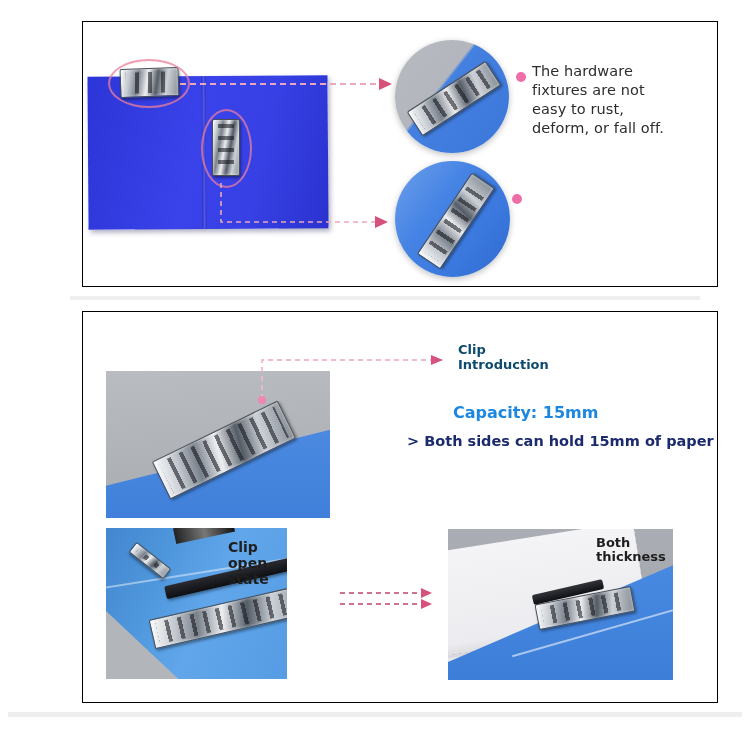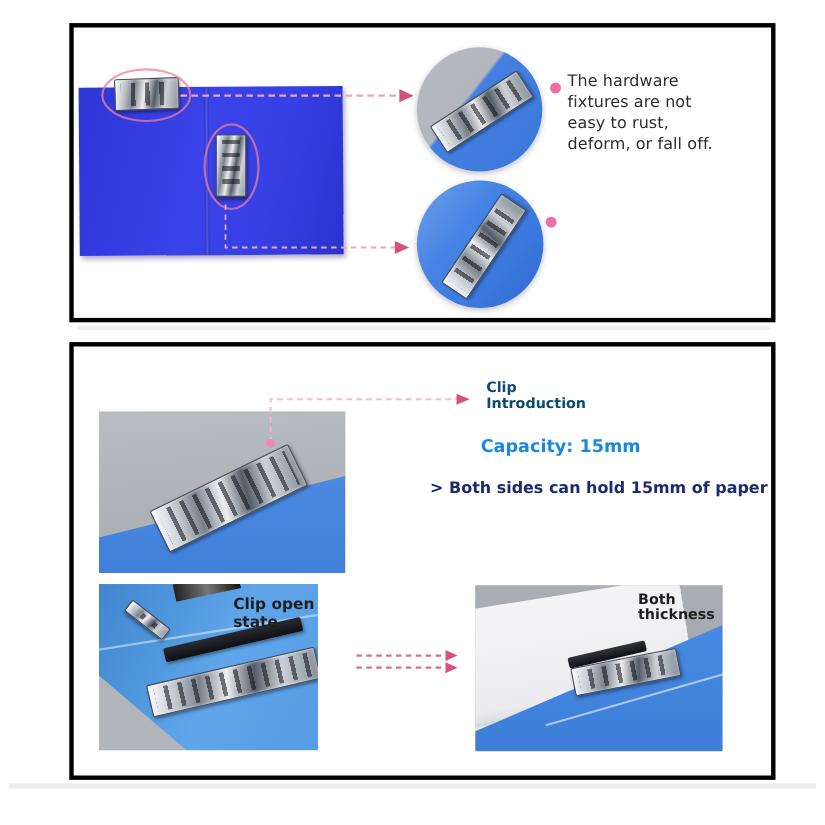--- a/index.html
+++ b/index.html
@@ -1,19 +1,19 @@
 <!DOCTYPE html>
 <html><head>
 <meta charset="utf-8">
 <style>
   html,body{margin:0;padding:0;background:#ffffff;}
   .page{position:relative;width:750px;height:750px;background:#fff;overflow:hidden;
         font-family:"DejaVu Sans","Liberation Sans",sans-serif;}
   .abs{position:absolute;}
-  .panel{position:absolute;background:#fff;border:4px solid #000000;}
+  .panel{position:absolute;background:#fff;border:1px solid #000000;margin-left:19px;}
   .panel-top{left:63px;top:21px;width:634px;height:264px;}
   .panel-bottom{left:63px;top:311px;width:634px;height:390px;}
   .divider{position:absolute;background:#eeeeee;}
   .multiline{white-space:pre-line;}
 
   
   .folder{left:5px;top:54px;width:240px;height:153px;
     background:linear-gradient(103deg,#2c35d6 0%,#3a43ea 45%,#3740e4 70%,#2a32cf 100%);
     box-shadow:2px 3px 5px rgba(30,30,90,.35);transform:rotate(-.4deg);}
   .folder-spine{left:114px;top:0;width:4px;height:100%;
@@ -48,21 +48,21 @@
   .photo{overflow:hidden;}
   .photo-1{left:23px;top:59px;width:224px;height:147px;
     background:linear-gradient(175deg,#b9bdc1 0%,#aeb2b7 60%,#a7abb0 100%);}
   .photo-1 .blue-part{left:0;top:0;width:100%;height:100%;
     background:linear-gradient(180deg,#539
 0e4 0%,#4080da 100%);
     background:linear-gradient(180deg,#5390e4 0%,#4080da 100%);
     clip-path:polygon(0 78%,100% 40%,100% 100%,0 100%);}
   .photo-1 .clip{left:48px;top:58px;width:138px;height:40px;transform:rotate(-26deg);}
 
-  .photo-2{left:23px;top:216px;width:199px;height:151px;background:#5ea3e8;}
+  .photo-2{left:23px;top:216px;width:181px;height:151px;background:#5ea3e8;}
   .photo-2 .shade{left:0;top:0;width:100%;height:100%;
     background:linear-gradient(115deg,#4286cf 0%,#4f97dd 30%,#61a6ea 55%,#559ce4 100%);}
   .photo-2 .fold-line{left:-20px;top:38px;width:300px;height:2px;background:rgba(255,255,255,.45);transform:rotate(-9deg);}
   .photo-2 .grey-corner{left:0;top:0;width:100%;height:100%;
     background:#b2b6ba;clip-path:polygon(0 55%,40% 100%,0 100%);}
   .photo-2 .top-clip{left:68px;top:-6px;width:60px;height:16px;transform:rotate(-12deg);
     background:linear-gradient(90deg,#222,#777,#111);}
   .open-bar{left:58px;top:44px;width:128px;height:13px;transform:rotate(-13deg);
     background:linear-gradient(180deg,#2a2b30,#0e0f13);border-radius:2px;box-shadow:1px 2px 3px rgba(0,0,0,.4);}
   .open-base{left:44px;top:74px;width:155px;height:28px;transform:rotate(-13deg);}
@@ -78,21 +78,21 @@
   .photo-3 .blue-line{left:60px;top:96px;width:220px;height:2px;background:rgba(255,255,255,.55);transform:rotate(-16deg);}
   .paper-stack{left:-18px;top:8px;width:212px;height:104px;transform:rotate(-9deg);
     background:linear-gradient(180deg,#f4f4f6 0%,#ececf0 90%,#dddde2 100%);
     box-shadow:0 3px 0 #d9d9de,0 6px 0 #e9e9ed,0 9px 0 #cfcfd6;}
   .photo-3 .clip{left:88px;top:66px;width:96px;height:24px;transform:rotate(-11deg);}
   .photo-3 .clip-bar{left:84px;top:58px;width:72px;height:10px;transform:rotate(-13deg);
     background:linear-gradient(180deg,#33343a,#0f1014);border-radius:2px;}
   .label-paper{left:148px;top:7px;font-size:13px;line-height:14px;}
 
   .label-intro{left:375px;top:30px;font-size:13px;line-height:15px;font-weight:bold;color:#0c4a6e;}
-  .label-capacity{left:370px;top:81px;font-size:16px;font-weight:bold;color:#1b87e0;}
+  .label-capacity{left:370px;top:91px;font-size:16px;font-weight:bold;color:#1b87e0;}
   .label-note{left:324px;top:121px;font-size:14.5px;font-weight:600;color:#1c2b6e;text-align:center;}
 
   svg.connector{position:absolute;left:0;top:0;pointer-events:none;}
 </style>
 </head>
 <body>
 
 <div class="page">
 
   <section class="panel panel-top">

